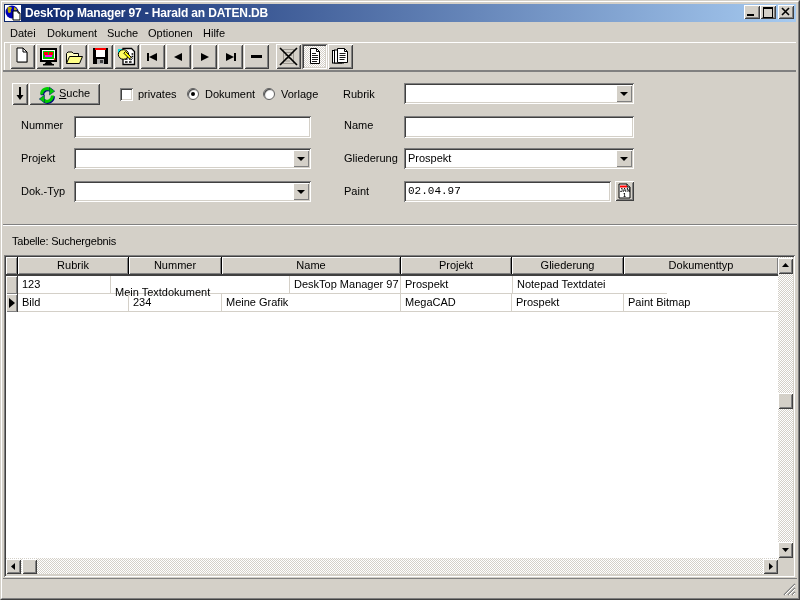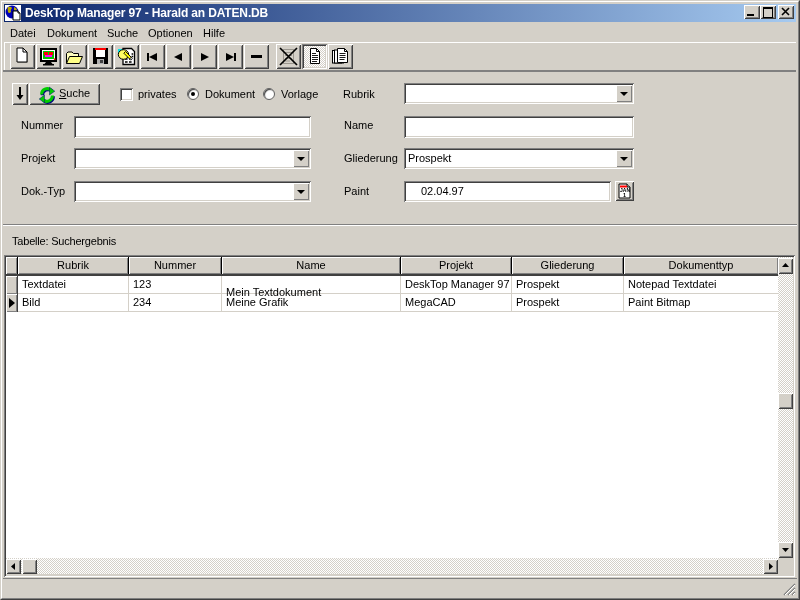--- a/index.html
+++ b/index.html
@@ -207,21 +207,21 @@
 <div class="abs" style="left:21px;top:185px;">Dok.-Typ</div>
 <div class="abs sunken" style="left:74px;top:181px;width:237px;height:21px;">
   <div class="abs raisedthin" style="left:219px;top:2px;width:16px;height:17px;background:#d4d0c8;">
     <svg width="16" height="17">
         <path d="M4 7 L12 7 L8 11 z" fill="#000"></path>
       </svg>
   </div>
 </div>
 <div class="abs" style="left:344px;top:185px;">Paint</div>
 <div class="abs sunken" style="left:404px;top:181px;width:207px;height:21px;">
-  <div class="abs" style="left:17px;top:4px;">02.04.97</div>
+  <div class="abs" style="left:4px;top:4px;font-family:Liberation Mono, monospace;">02.04.97</div>
 </div>
 <div class="abs raised" style="left:615px;top:181px;width:19px;height:20px;">
   <svg width="19" height="20" viewBox="0 0 19 20">
     <path d="M4 3 L12 3 L15 6 L15 17 L4 17 z" fill="#fff" stroke="#000"></path>
     <path d="M12 3 L12 6 L15 6" fill="#d4d0c8" stroke="#000"></path>
     <rect x="5" y="4.5" width="7" height="2" fill="#f00"></rect>
     <text x="5" y="11" font-size="5" font-weight="bold" font-family="Liberation Sans">JAN</text>
     <text x="8" y="16" font-size="5.5" font-weight="bold" font-family="Liberation Sans">1</text>
   </svg>
 </div>
@@ -240,21 +240,20 @@
     <div class="hdrcell" style="width:111px;">Rubrik</div>
     <div class="hdrcell" style="width:93px;">Nummer</div>
     <div class="hdrcell" style="width:179px;">Name</div>
     <div class="hdrcell" style="width:111px;">Projekt</div>
     <div class="hdrcell" style="width:112px;">Gliederung</div>
     <div class="hdrcell" style="width:154px;border-right:none;">Dokumenttyp</div>
   </div>
 
   <div class="abs" style="left:2px;top:21px;width:772px;height:18px;display:flex;">
     <div style="width:12px;background:#d4d0c8;box-shadow:inset 1px 1px 0 #fff, inset -1px -1px 0 #808080;border-right:1px solid #404040;box-sizing:border-box;"></div>
-    <div style="width:111px;border-right:1px solid #d4d0c8;border-bottom:1px solid #d4d0c8;box-sizing:border-box;padding:2px 0 0 4px;">Textdatei</div>
     <div style="width:93px;border-right:1px solid #d4d0c8;border-bottom:1px solid #d4d0c8;box-sizing:border-box;padding:2px 0 0 4px;">123</div>
     <div style="width:179px;border-right:1px solid #d4d0c8;border-bottom:1px solid #d4d0c8;box-sizing:border-box;padding:10px 0 0 4px;">Mein Textdokument</div>
     <div style="width:111px;border-right:1px solid #d4d0c8;border-bottom:1px solid #d4d0c8;box-sizing:border-box;padding:2px 0 0 4px;">DeskTop Manager 97</div>
     <div style="width:112px;border-right:1px solid #d4d0c8;border-bottom:1px solid #d4d0c8;box-sizing:border-box;padding:2px 0 0 4px;">Prospekt</div>
     <div style="width:154px;border-bottom:1px solid #d4d0c8;box-sizing:border-box;padding:2px 0 0 4px;">Notepad Textdatei</div>
   </div>
   <div class="abs" style="left:2px;top:39px;width:772px;height:18px;display:flex;">
     <div style="width:12px;background:#d4d0c8;box-shadow:inset 1px 1px 0 #fff, inset -1px -1px 0 #808080;border-right:1px solid #404040;box-sizing:border-box;position:relative;">
       <svg class="abs" style="left:2px;top:4px;" width="8" height="10">
           <path d="M1 0 L7 5 L1 10 z" fill="#000"></path>

